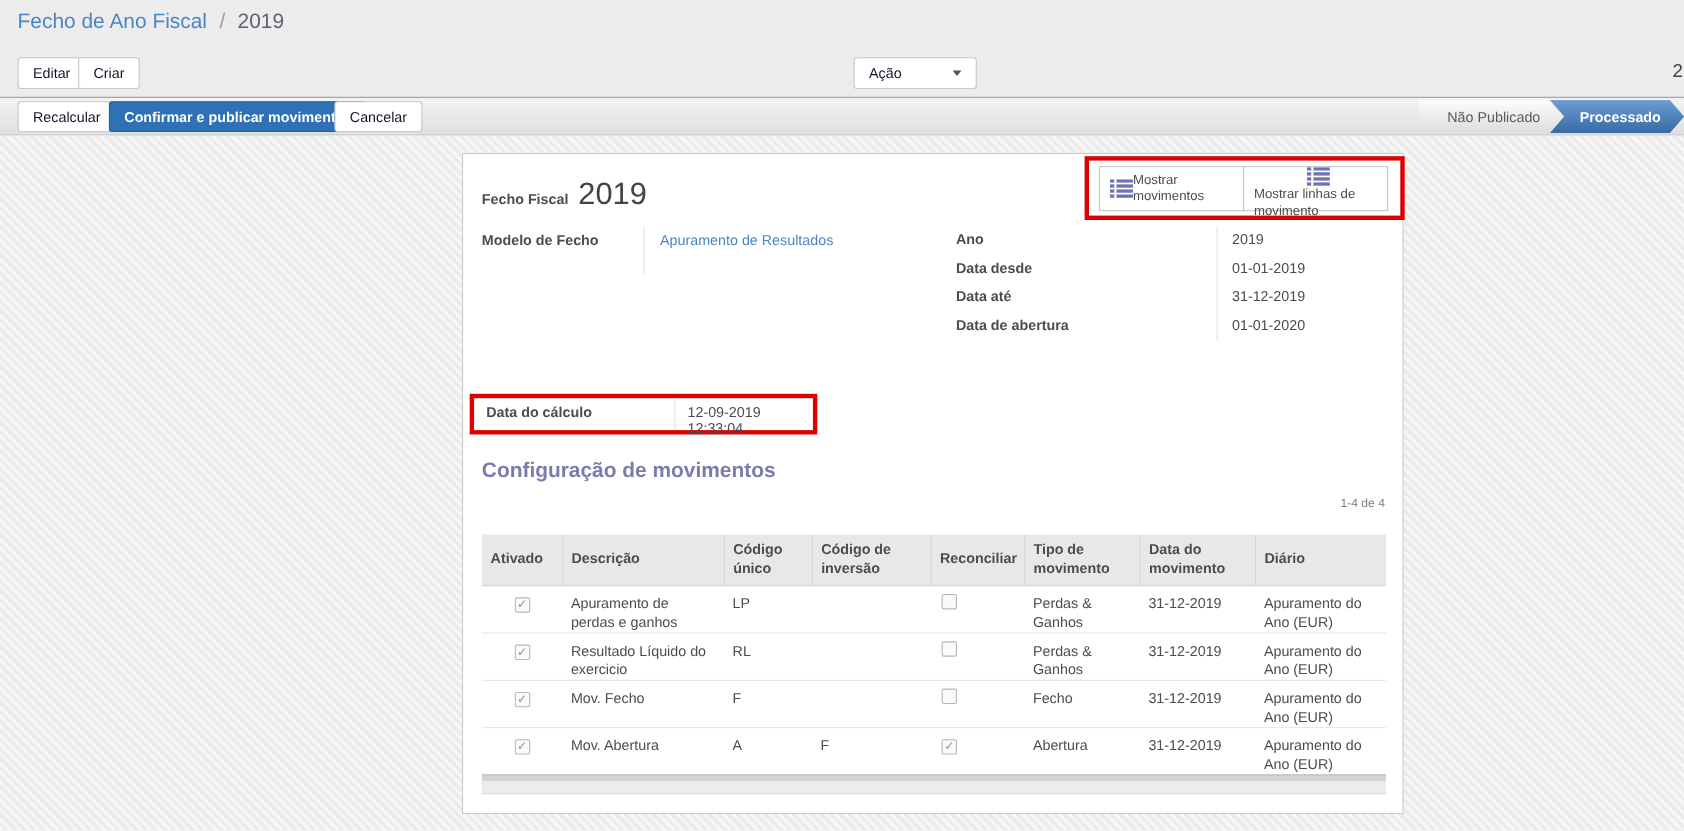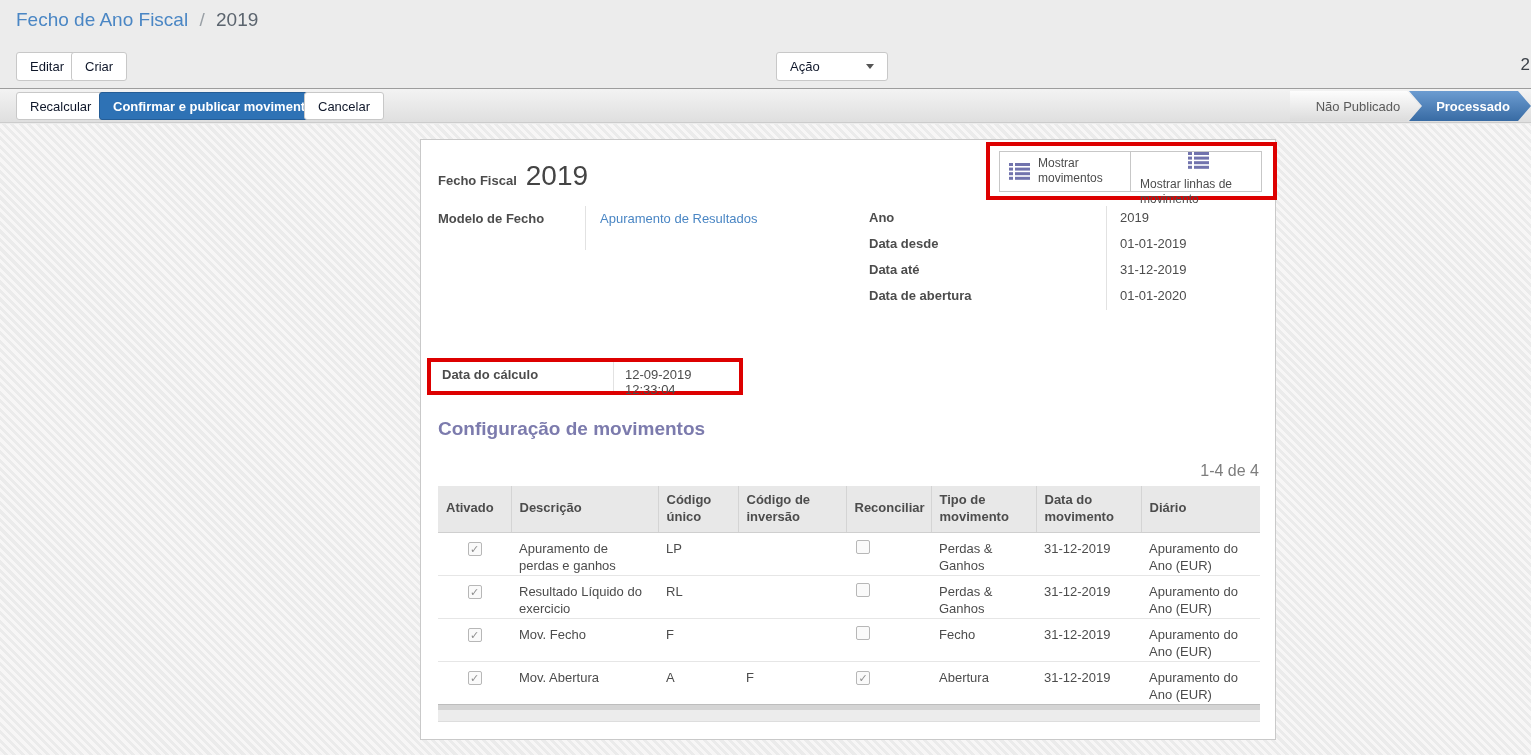--- a/index.html
+++ b/index.html
@@ -49,21 +49,21 @@
            background:#fff; border:1px solid #c9c9c9; }
 
   .sheet-title { position:absolute; left:17px; top:20px; display:flex; align-items:baseline; gap:9px; }
   .sheet-title .t-label { font-size:13px; font-weight:bold; color:#4c4c4c; }
   .sheet-title .t-value { font-size:28px; color:#444; }
 
   .annotation { border:4px solid var(--annotation-red); }
   .redbox-buttons { position:absolute; left:565px; top:2px; width:291px; height:58px;
                     display:flex; align-items:center; padding-left:9px; }
   .sheet-btn { width:132px; height:41px; background:#fff; border:1px solid #c7c7c7;
-               display:flex; align-items:center; gap:8px; padding:0 4px 0 9px;
+               display:flex; align-items:center; padding:0 4px 0 9px;
                font-size:12px; color:#4c4c4c; text-align:left; line-height:1.25;
                cursor:pointer; font-family:inherit; }
   .sheet-btn + .sheet-btn { margin-left:-1px;flex-direction:column; }
   .list-icon { flex:0 0 auto; }
 
   .left-field { position:absolute; left:17px; top:66px; width:420px; display:flex; }
   .flabel { font-weight:bold; color:#4c4c4c; padding-top:5px; }
   .left-field .flabel { width:147px; }
   .left-field .fval { border-left:1px solid #e2e2e2; min-height:44px; padding:5px 0 0 14px; }
   .form-link { color:var(--link-blue); text-decoration:none; cursor:pointer; }
@@ -76,21 +76,21 @@
   .cb { display:inline-block; width:14px; height:14px; border:1px solid #b7b7b7;
         border-radius:2px; background:#fafafa; font-size:11px; line-height:12px;
         text-align:center; color:#8e8e8e; }
 
   .calc-box { position:absolute; left:6px; top:218px; width:316px; height:37px; display:flex;gap:33px; }
   .calc-box .flabel { width:149px; padding:5px 0 0 11px; }
   .calc-box .fval { flex:1; border-left:1px solid #e2e2e2; padding:5px 0 0 11px; }
 
   .section-title { position:absolute; left:17px; top:278px; font-size:19px; font-weight:bold;
                    color:var(--heading-purple); }
-  .pager { position:absolute; right:16px; top:322px; font-size:16px; color:#7d7d7d; }
+  .pager { position:absolute; right:16px; top:312px; font-size:11px; color:#7d7d7d; }
 
   .grid-wrap { position:absolute; left:17px; top:346px; width:822px; }
   table.grid { width:100%; border-collapse:collapse; table-layout:fixed; }
   .grid th { background:#e8e8e8; height:46px; font-size:13px; font-weight:bold; color:#4c4c4c;
              text-align:left; padding:4px 8px; vertical-align:middle; line-height:1.3;
              border-left:1px solid #d4d4d4; border-bottom:1px solid #cfcfcf; cursor:pointer; }
   .grid th:first-child { border-left:none; }
   .grid td { height:43px; padding:7px 8px 0; vertical-align:top; font-size:13px; color:#4c4c4c;
              line-height:1.35; border-top:1px solid #e6e6e6; }
   .grid tbody tr:first-child td { border-top:none; }

